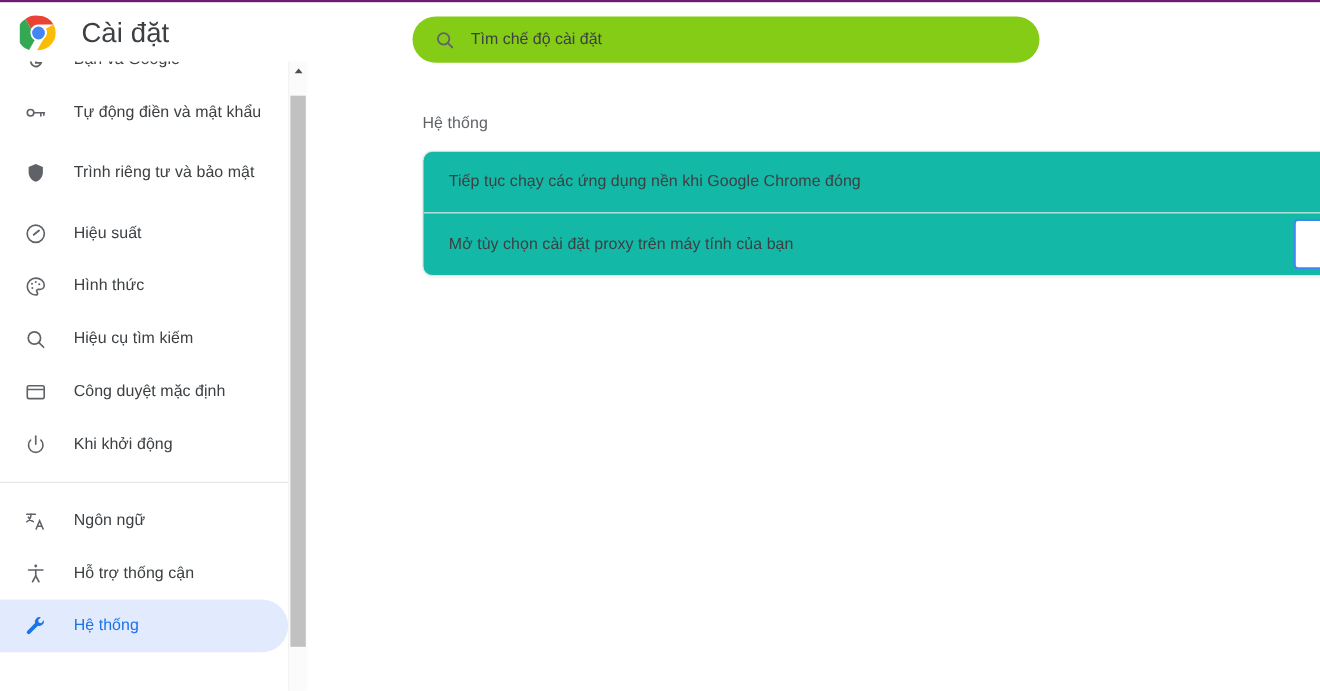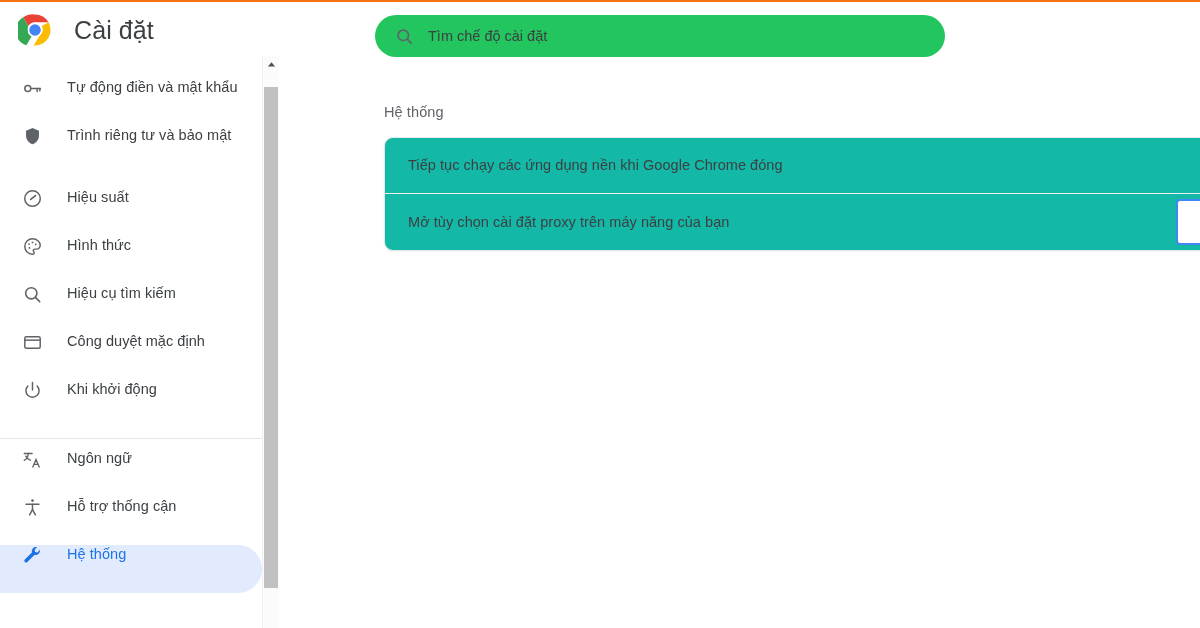--- a/index.html
+++ b/index.html
@@ -11,21 +11,21 @@
     background: #ffffff;
     font-family: "Liberation Sans", "DejaVu Sans", sans-serif;
     -webkit-font-smoothing: antialiased;
   }
 
   #app {
     position: relative;
     width: 1200px;
     height: 628px;
     background: #ffffff;
-    border-top: 2px solid #f97316;
+    border-top: 2px solid #701a75;
     overflow: hidden;
   }
 
   
   .toolbar {
     position: absolute;
     top: 0; left: 0;
     width: 1200px;
     height: 68px;
     display: flex;
@@ -54,21 +54,21 @@
   }
 
   .search-wrap {
     padding-top: 13px;
     flex: 1 1 auto;
     padding-right: 48px;
   }
 
   .search-box {
     height: 42px;
-    background: #22c55e;
+    background: #84cc16;
     border-radius: 22px;
     display: flex;
     align-items: center;
     gap: 14px;
     padding: 0 20px;
     cursor: text;
     border: none;
     max-width: 570px;
   }
 
@@ -95,20 +95,21 @@
 
   .nav-scroll {
     position: relative;
     width: 262px;
     margin-top: -26px; 
   }
 
   .nav-item {
     position: relative;
     display: flex;
+    align-items: center;
     gap: 24px;
     height: 48px;
     padding-left: 22px;
     padding-right: 14px;
     border-radius: 0 24px 24px 0;
     color: #3c4043;
     cursor: pointer;
     user-select: none;
   }
 
@@ -450,21 +451,21 @@
 
       <div class="card-row">
         <span class="row-label">Tiếp tục chạy các ứng dụng nền khi Google Chrome đóng</span>
         <span class="toggle">
           <span class="knob"></span>
         </span>
       </div>
 
 
       <div class="card-row row-proxy">
-        <span class="row-label">Mở tùy chọn cài đặt proxy trên máy năng của bạn</span>
+        <span class="row-label">Mở tùy chọn cài đặt proxy trên máy tính của bạn</span>
         <span class="ext-btn">
           <span>
             <svg viewBox="0 0 24 24" fill="none" stroke="currentColor" stroke-width="1.9" stroke-linecap="round" stroke-linejoin="round">
               <polyline points="13.6,3.6 20.4,3.6 20.4,10.4"></polyline>
               <line x1="20.4" y1="3.6" x2="12.2" y2="11.8"></line>
               <path d="M18.2 14v5.3a1.2 1.2 0 0 1-1.2 1.2H4.7a1.2 1.2 0 0 1-1.2-1.2V7a1.2 1.2 0 0 1 1.2-1.2H10"></path>
             </svg>
           </span>
         </span>
       </div>

